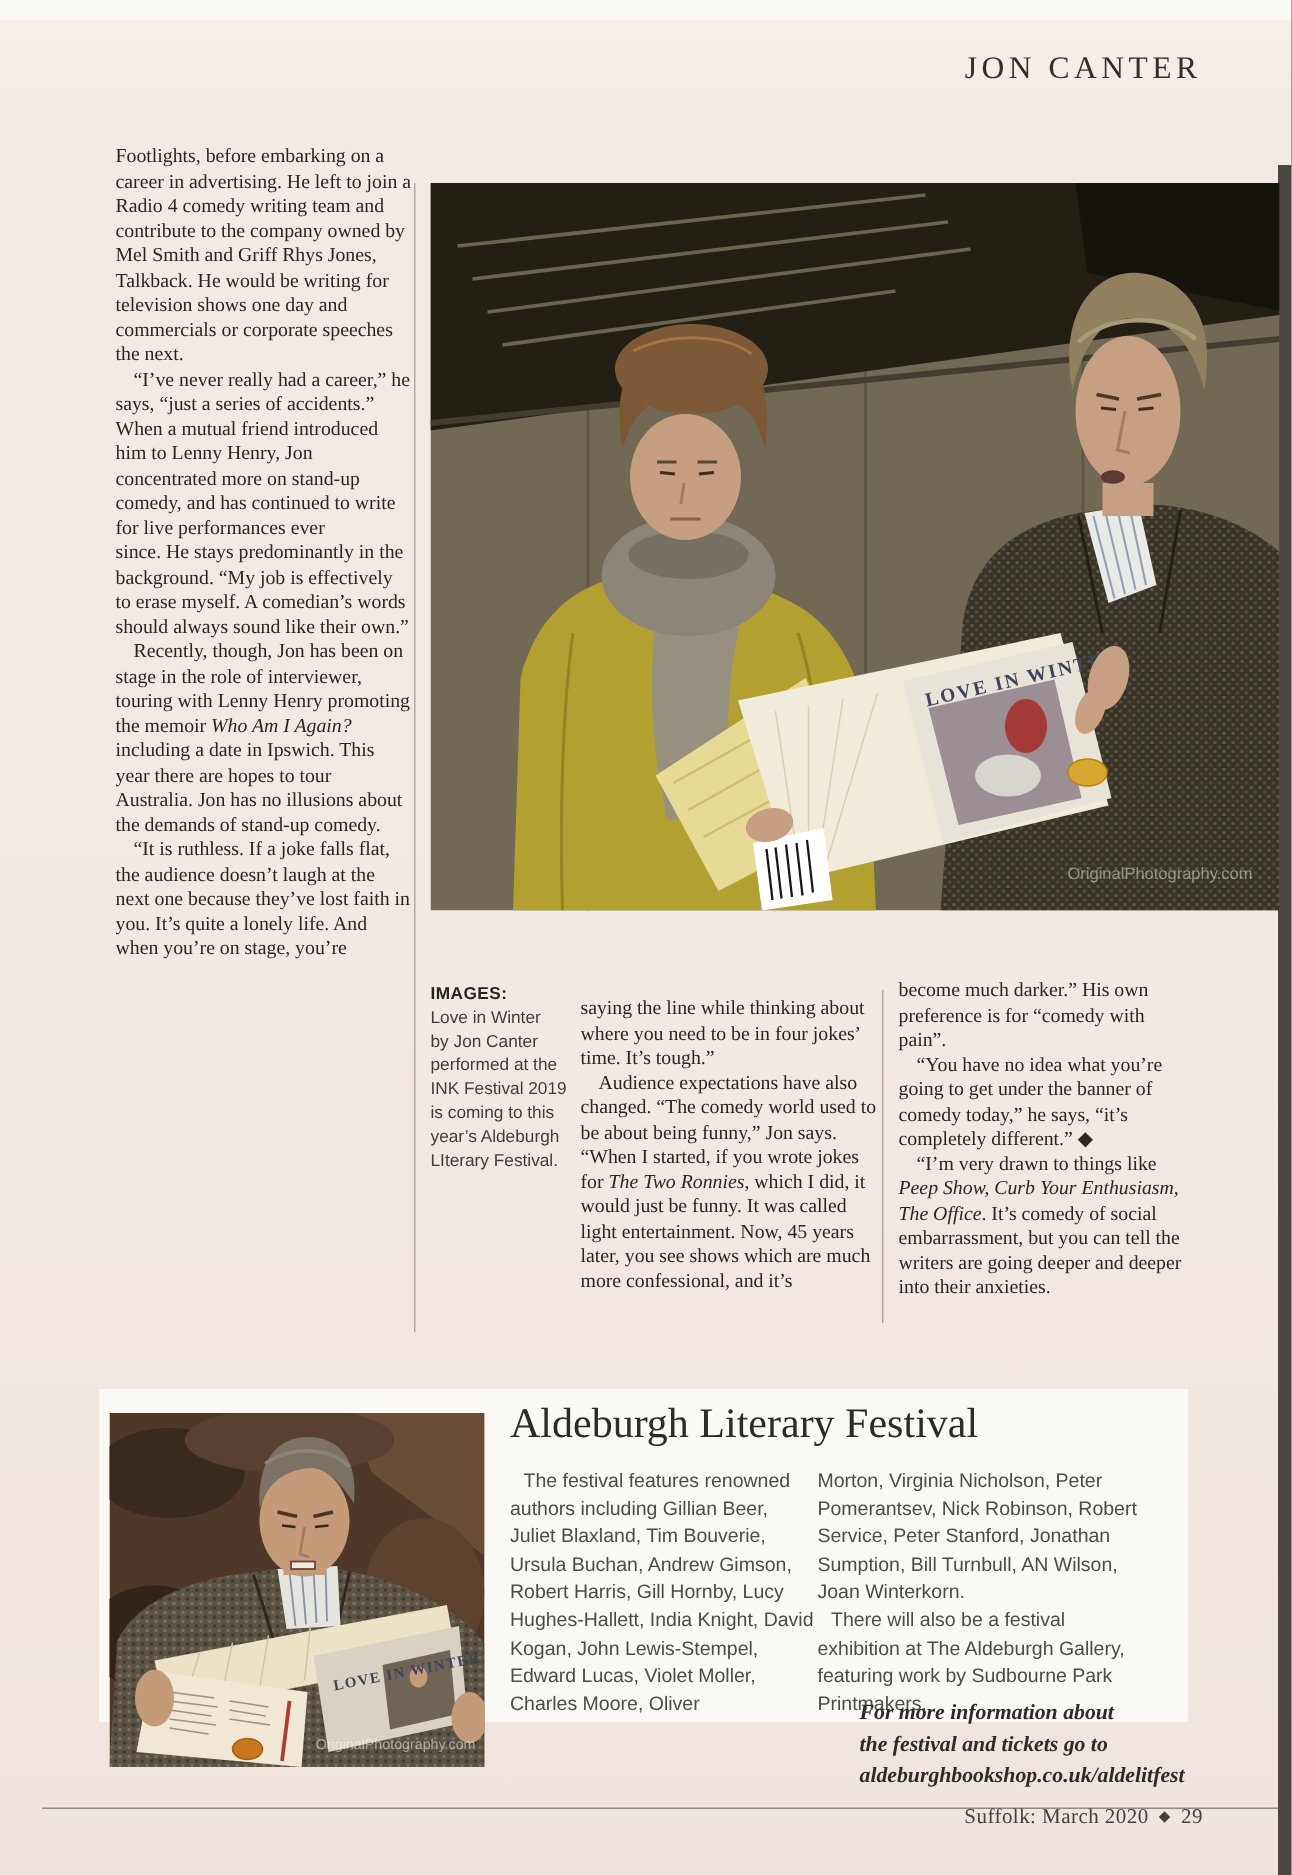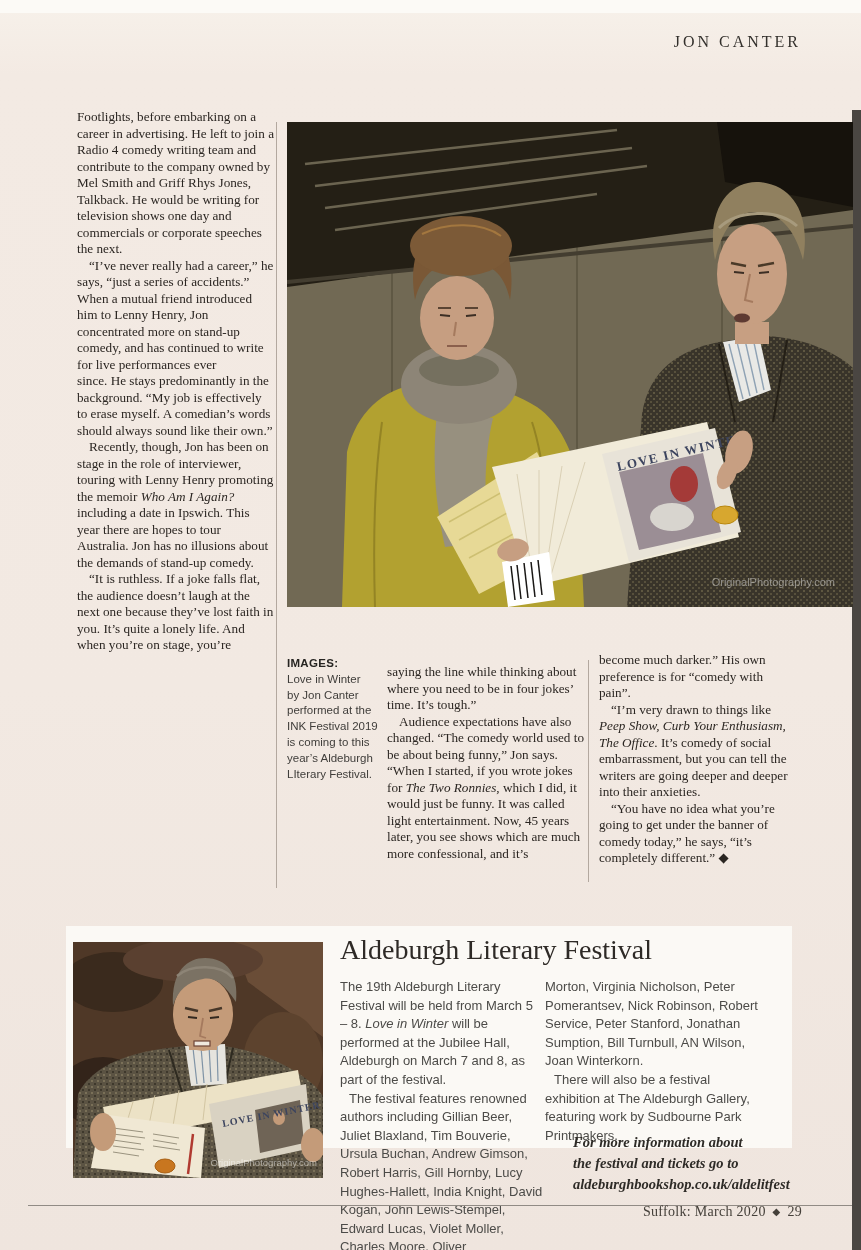--- a/index.html
+++ b/index.html
@@ -1,29 +1,29 @@
 <!DOCTYPE html>
 <html><head>
 <meta charset="utf-8">
 <style>
   html,body{margin:0;padding:0;background:#888;}
   .page{position:relative;width:861px;height:1250px;overflow:hidden;
         background:linear-gradient(180deg,#f7f1ea 0%,#f3eae3 6%,#f2e9e2 55%,#efe5de 100%);
         font-family:"Liberation Serif",serif;color:#2b2723;}
   .abs{position:absolute;}
   
-  .hdr{top:33px;right:60px;font-size:16px;letter-spacing:3px;color:#33302c;font-weight:400;}
+  .hdr{top:33px;right:60px;font-size:21px;letter-spacing:3px;color:#33302c;font-weight:400;}
   .topband{top:0;left:0;width:861px;height:13px;background:#fcfaf6;}
   .edge{top:110px;right:0;width:9px;height:1140px;background:#4a4642;}
   
   .bodycol{font-size:13.2px;line-height:16.5px;text-align:left;color:#2b2622;}
   .bodycol p{margin:0;}
   .indent{text-indent:12px;}
   .it{font-style:italic;}
-  .colL{top:109px;left:77px;width:197px;}
+  .colL{top:96px;left:77px;width:197px;}
   .pullquote{font-size:27px;line-height:30.5px;font-style:italic;white-space:pre-line;
              color:#1f1b18;margin:15px 0 14px -2px !important;letter-spacing:-0.3px;}
   .colM{top:664px;left:387px;width:197px;}
   .colR{top:652px;left:599px;width:196px;}
   .vrule{width:1px;background:#b3a89f;}
   .rule1{left:276px;top:122px;height:766px;}
   .rule2{left:588px;top:660px;height:222px;}
   
   .caption{top:656px;left:287px;width:110px;font-family:"Liberation Sans",sans-serif;
            font-size:11.5px;line-height:15.8px;color:#3f3d3a;}
@@ -181,22 +181,22 @@
 
   <div class="abs bodycol colM">
     <p>saying the line while thinking about where you need to be in four jokes’ time. It’s tough.”</p>
     <p class="indent"><span>Audience expectations have also changed. “The comedy world used to be about being funny,” Jon says. “When I started, if you wrote jokes for </span><span class="it">The Two Ronnies</span><span>, which I did, it would just be funny. It was called light entertainment. Now, 45 years later, you see shows which are much more confessional, and it’s</span></p>
   </div>
 
   <div class="abs vrule rule2"></div>
 
   <div class="abs bodycol colR">
     <p>become much darker.” His own preference is for “comedy with pain”.</p>
+    <p class="indent">“You have no idea what you’re going to get under the banner of comedy today,” he says, “it’s completely different.” ◆</p>
     <p class="indent"><span>“I’m very drawn to things like </span><span class="it">Peep Show, Curb Your Enthusiasm, The Office</span><span>. It’s comedy of social embarrassment, but you can tell the writers are going deeper and deeper into their anxieties.</span></p>
-    <p class="indent">“You have no idea what you’re going to get under the banner of comedy today,” he says, “it’s completely different.” ◆</p>
   </div>
 
   <div class="abs panel"></div>
 
   <svg class="abs photo photo2" width="250" height="236" viewBox="0 0 250 236" aria-hidden="true">
     <defs>
       <pattern id="tweedB" width="6" height="6" patternUnits="userSpaceOnUse">
         <rect width="6" height="6" fill="#5b5343"></rect>
         <rect x="0" y="0" width="2" height="2" fill="#7a7058"></rect>
         <rect x="3" y="3" width="2" height="2" fill="#3e382c"></rect>
@@ -256,21 +256,20 @@
       <text transform="translate(150,185) rotate(-11)" font-size="10" font-family="Liberation Serif, serif" font-weight="700" letter-spacing="1" fill="#3c445e">LOVE IN WINTER</text>
       <ellipse cx="30" cy="190" rx="13" ry="19" fill="#c49b79"></ellipse>
       <ellipse cx="240" cy="203" rx="12" ry="17" fill="#c49b79"></ellipse>
     </g>
     <text x="244" y="224" text-anchor="end" font-size="9.5" font-family="Liberation Sans, sans-serif" fill="rgba(255,255,255,0.5)">OriginalPhotography.com</text>
   </svg>
 
   <div class="abs fest-title">Aldeburgh Literary Festival</div>
 
   <div class="abs festcol fc1">
-    <p><span>The 19th Aldeburgh Literary Festival will be held from March 5 – 8. </span><span class="it">Love in Winter</span><span> will be performed at the Jubilee Hall, Aldeburgh on March 7 and 8, as part of the festival.</span></p>
     <p class="findent">The festival features renowned authors including Gillian Beer, Juliet Blaxland, Tim Bouverie, Ursula Buchan, Andrew Gimson, Robert Harris, Gill Hornby, Lucy Hughes-Hallett, India Knight, David Kogan, John Lewis-Stempel, Edward Lucas, Violet Moller, Charles Moore, Oliver</p>
   </div>
 
   <div class="abs festcol fc2">
     <p>Morton, Virginia Nicholson, Peter Pomerantsev, Nick Robinson, Robert Service, Peter Stanford, Jonathan Sumption, Bill Turnbull, AN Wilson, Joan Winterkorn.</p>
     <p class="findent">There will also be a festival exhibition at The Aldeburgh Gallery, featuring work by Sudbourne Park Printmakers.</p>
   </div>
 
   <div class="abs fest-note">For more information about
 the festival and tickets go to

